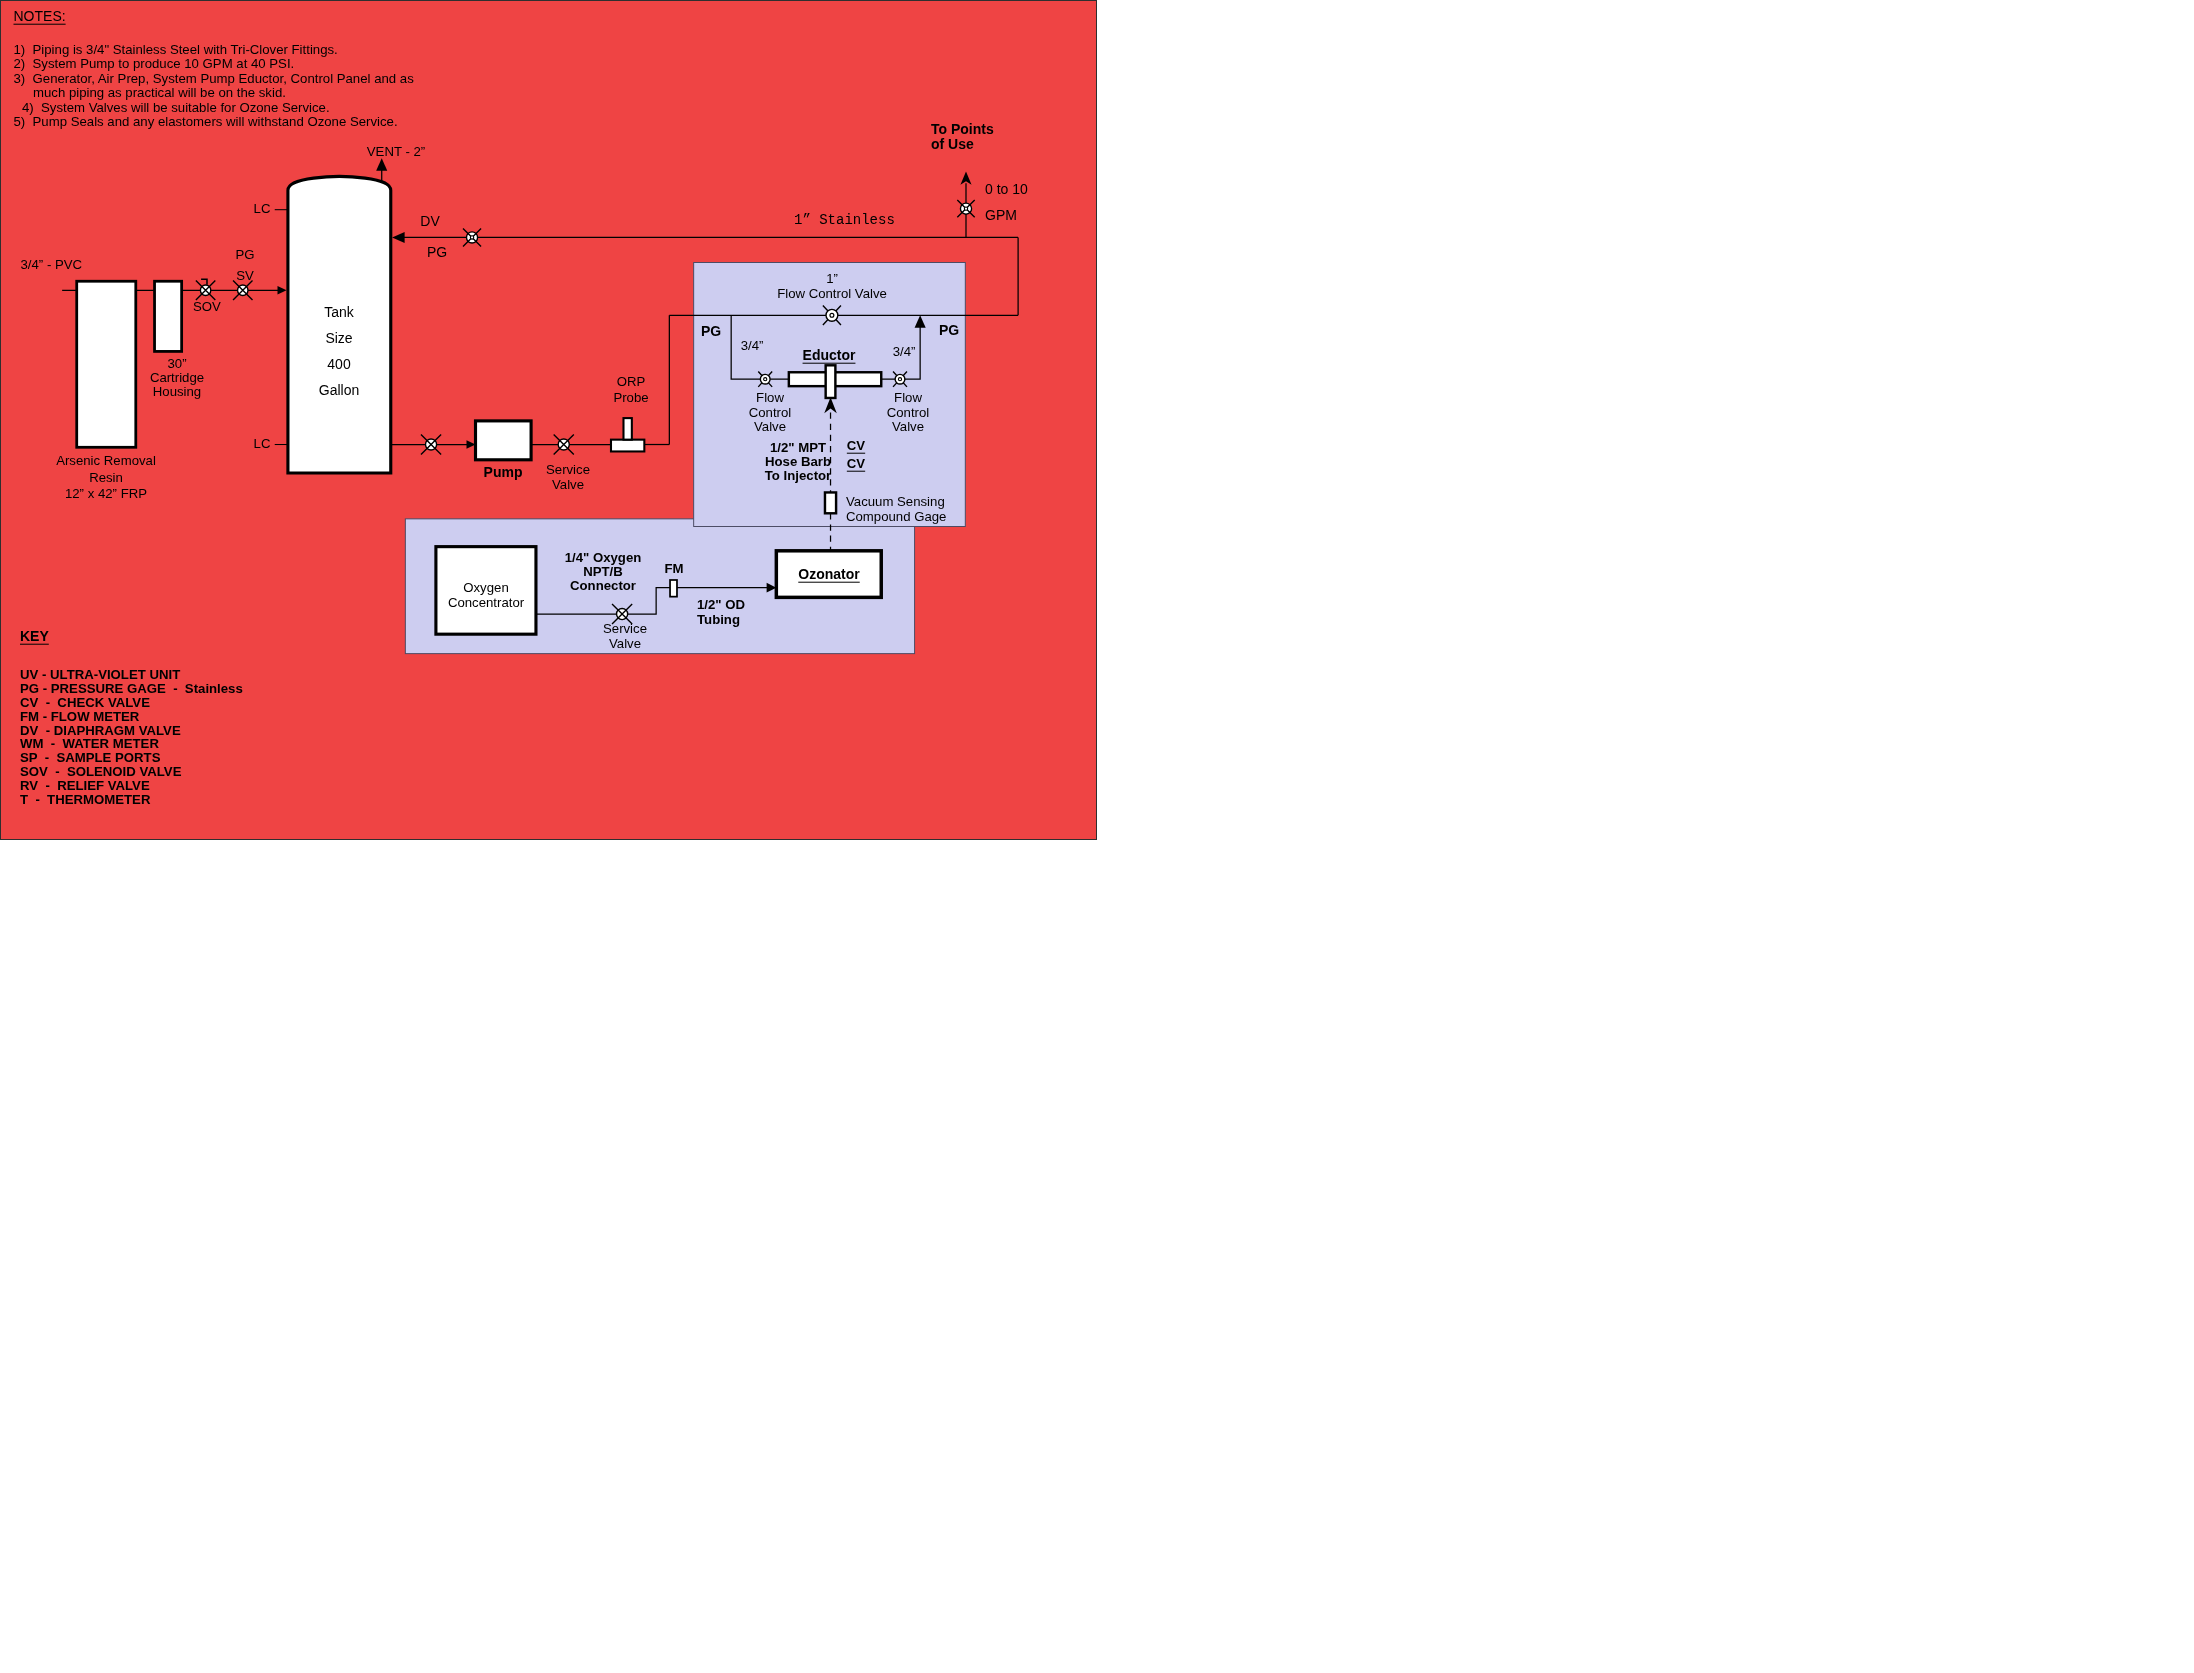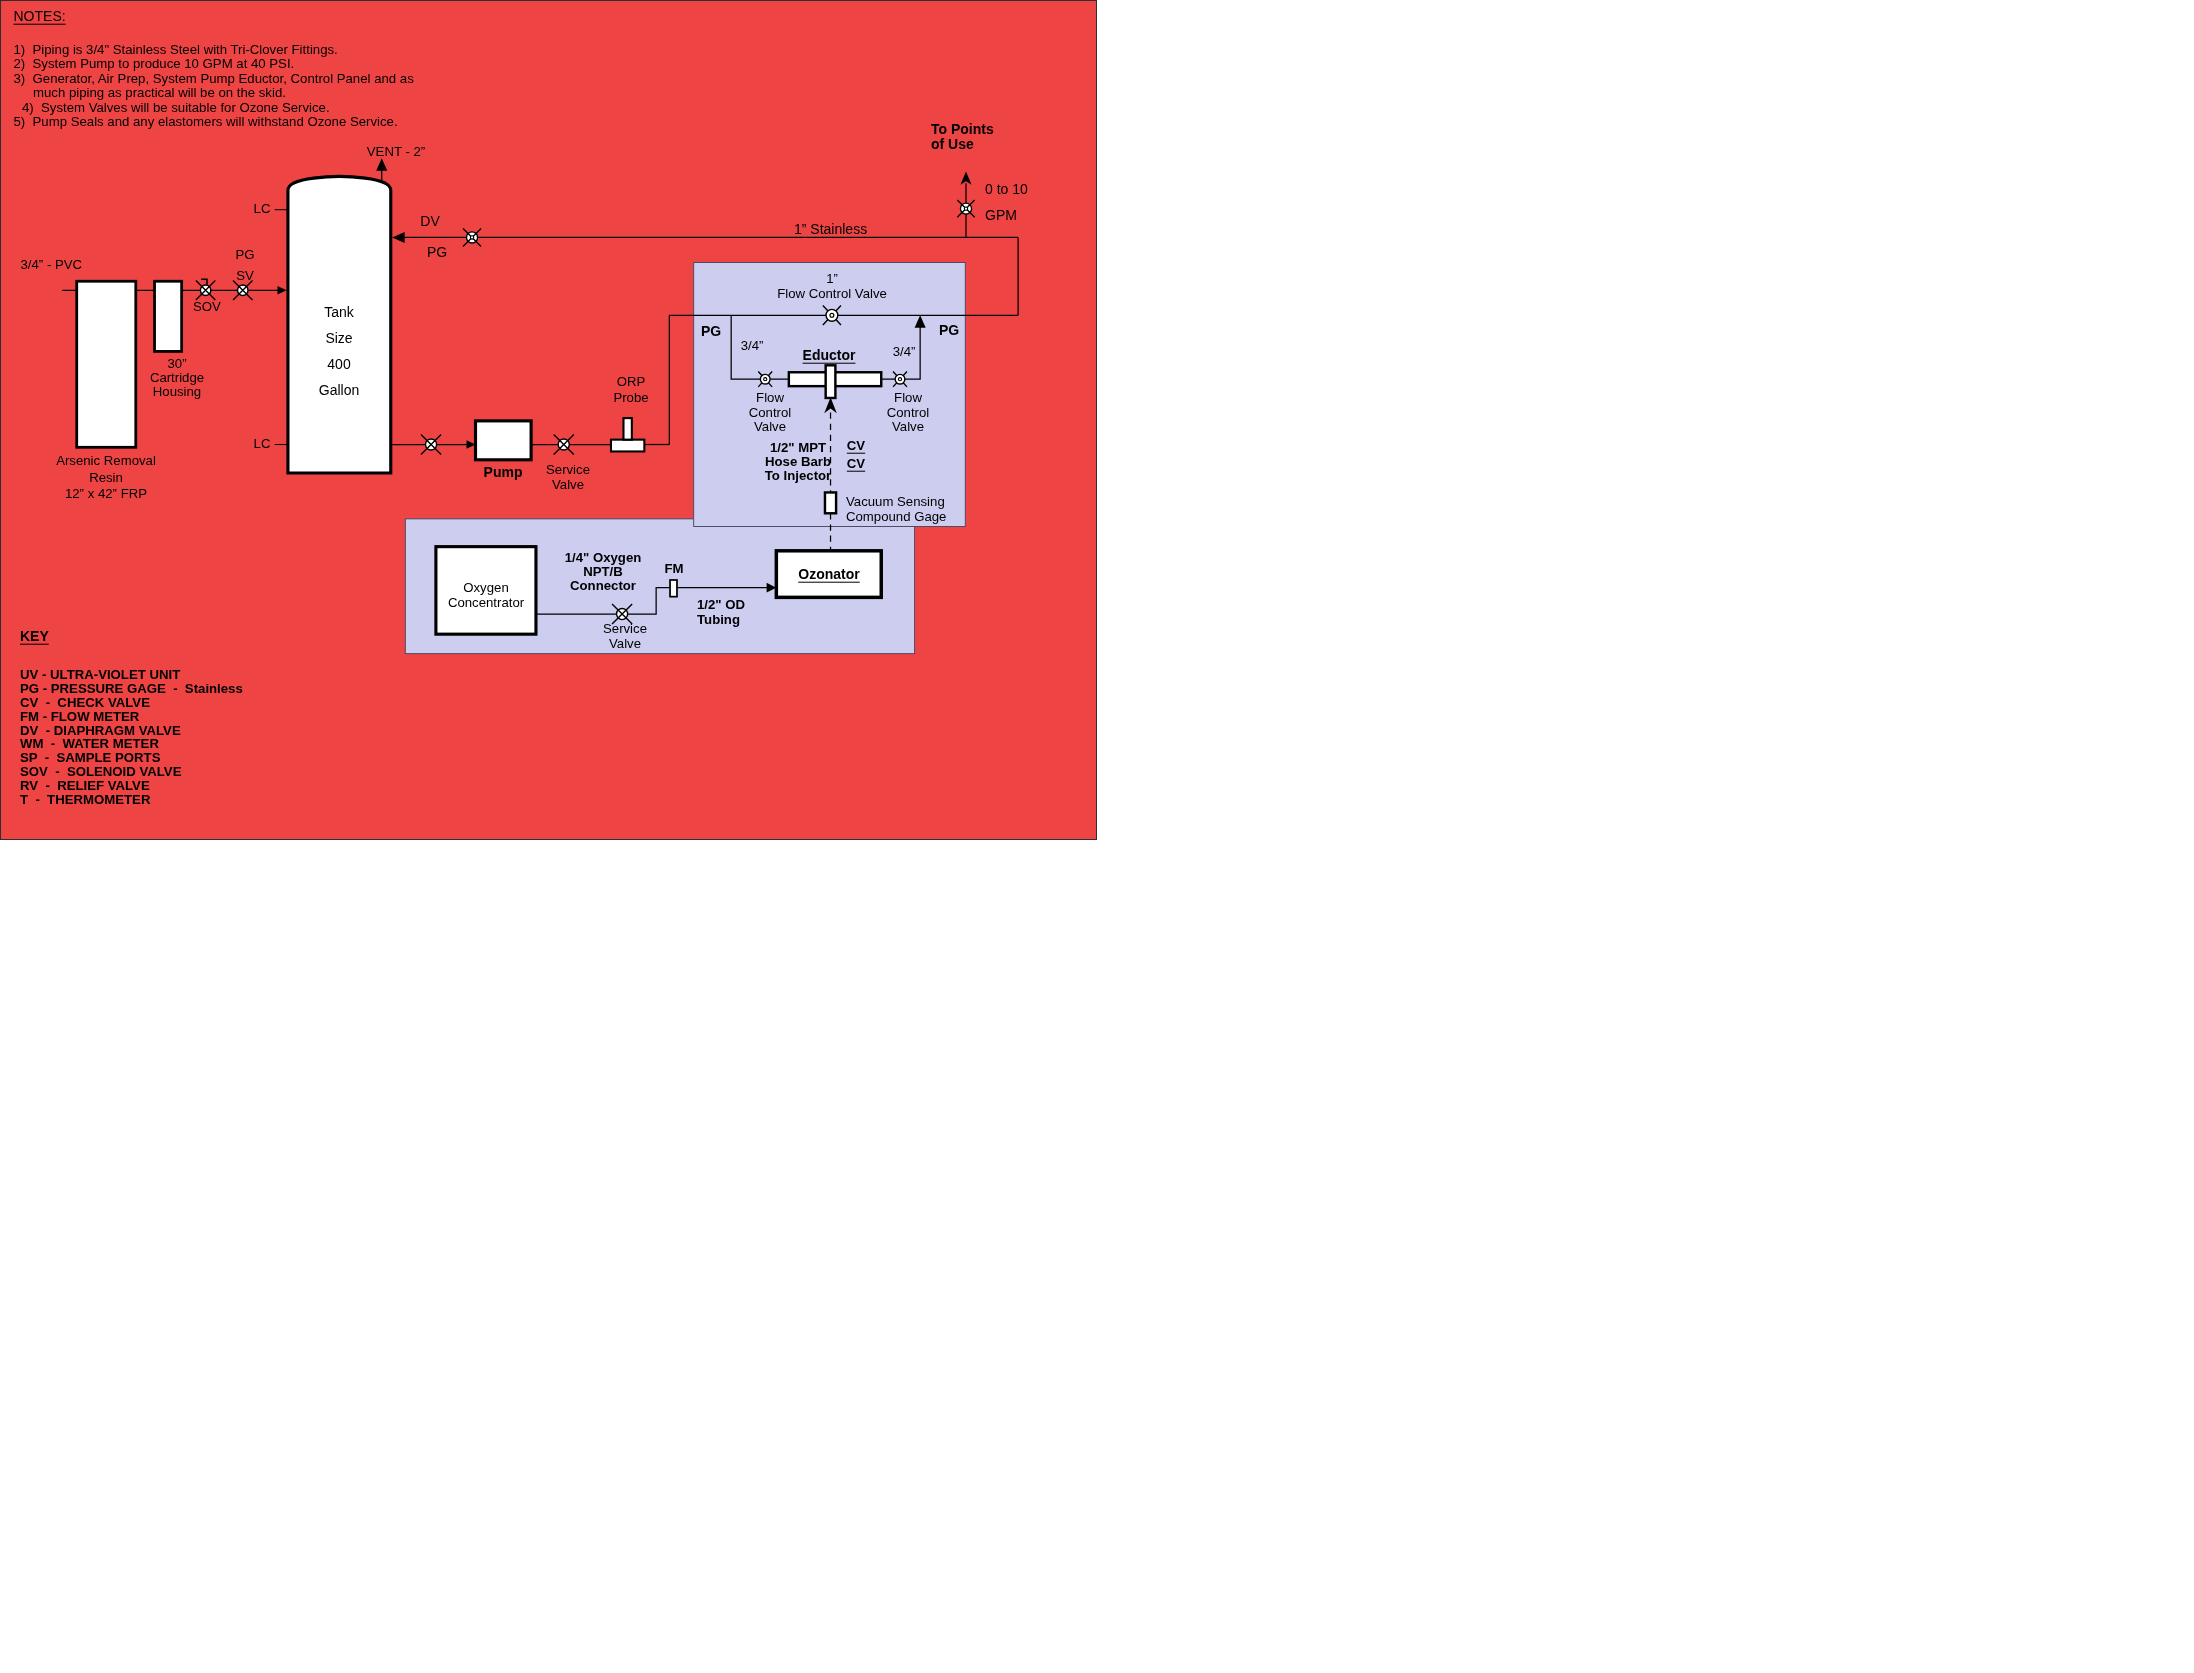--- a/index.html
+++ b/index.html
@@ -184,21 +184,21 @@
 400
 Gallon</div>
   <div class="lbl f20" style="left:429px; top:220px;">DV</div>
   <div class="lbl f20" style="left:436px; top:251px;">PG</div>
 
   <div class="lbl b f20" style="left:502px; top:471px;">Pump</div>
   <div class="lbl" style="left:567px; top:477px;">Service
 Valve</div>
   <div class="lbl lh23" style="left:630px; top:389px;">ORP
 Probe</div>
-  <div class="lbl lbl-l f20" style="left:793px; top:228px;">1” Stainless</div>
+  <div class="lbl lbl-l f20" style="left:793px; top:219px;font-family:Liberation Mono, monospace;">1” Stainless</div>
   <div class="lbl lbl-l f20" style="left:930px; top:136px;font-weight:bold;">To Points
 of Use</div>
   <div class="lbl lbl-l f20 lh26" style="left:984px; top:201px;">0 to 10
 GPM</div>
 
   <div class="lbl lh22" style="left:831px; top:285px;">1”
 Flow Control Valve</div>
   <div class="lbl b f20" style="left:710px; top:330px;">PG</div>
   <div class="lbl b f20" style="left:948px; top:329px;">PG</div>
   <div class="lbl" style="left:751px; top:345px;">3/4”</div>

